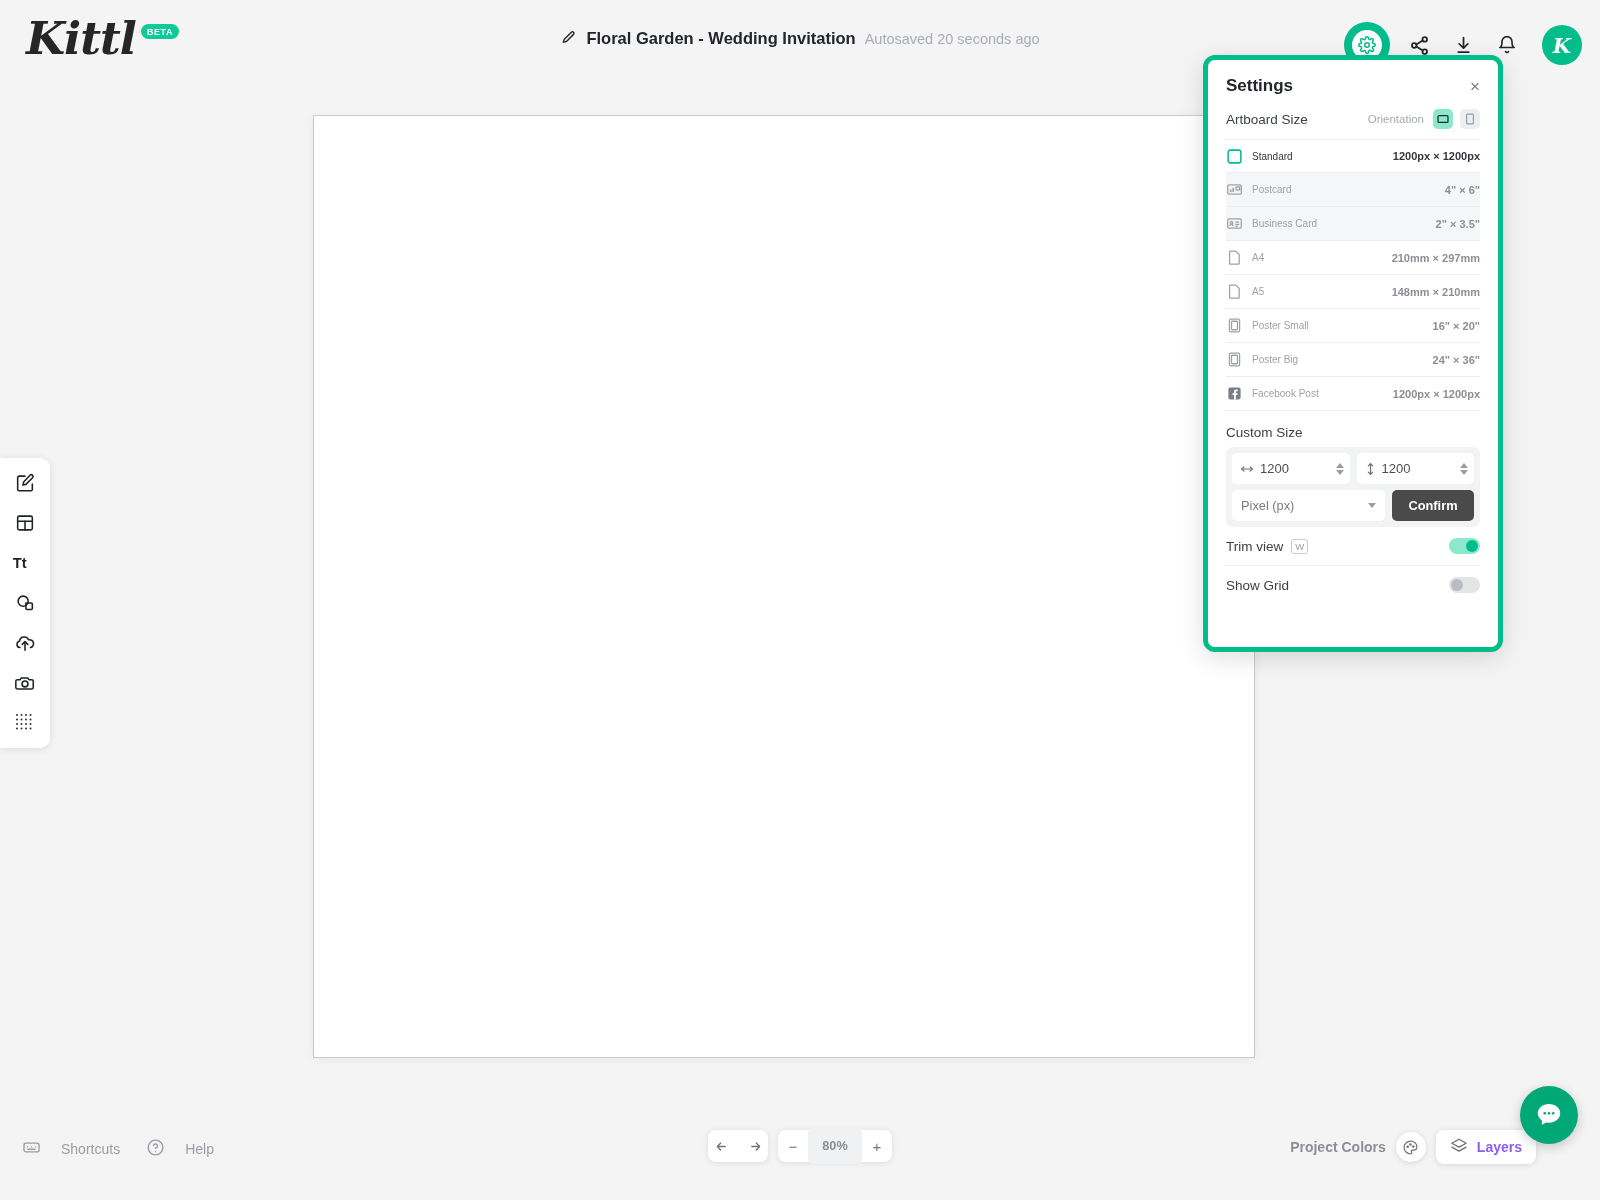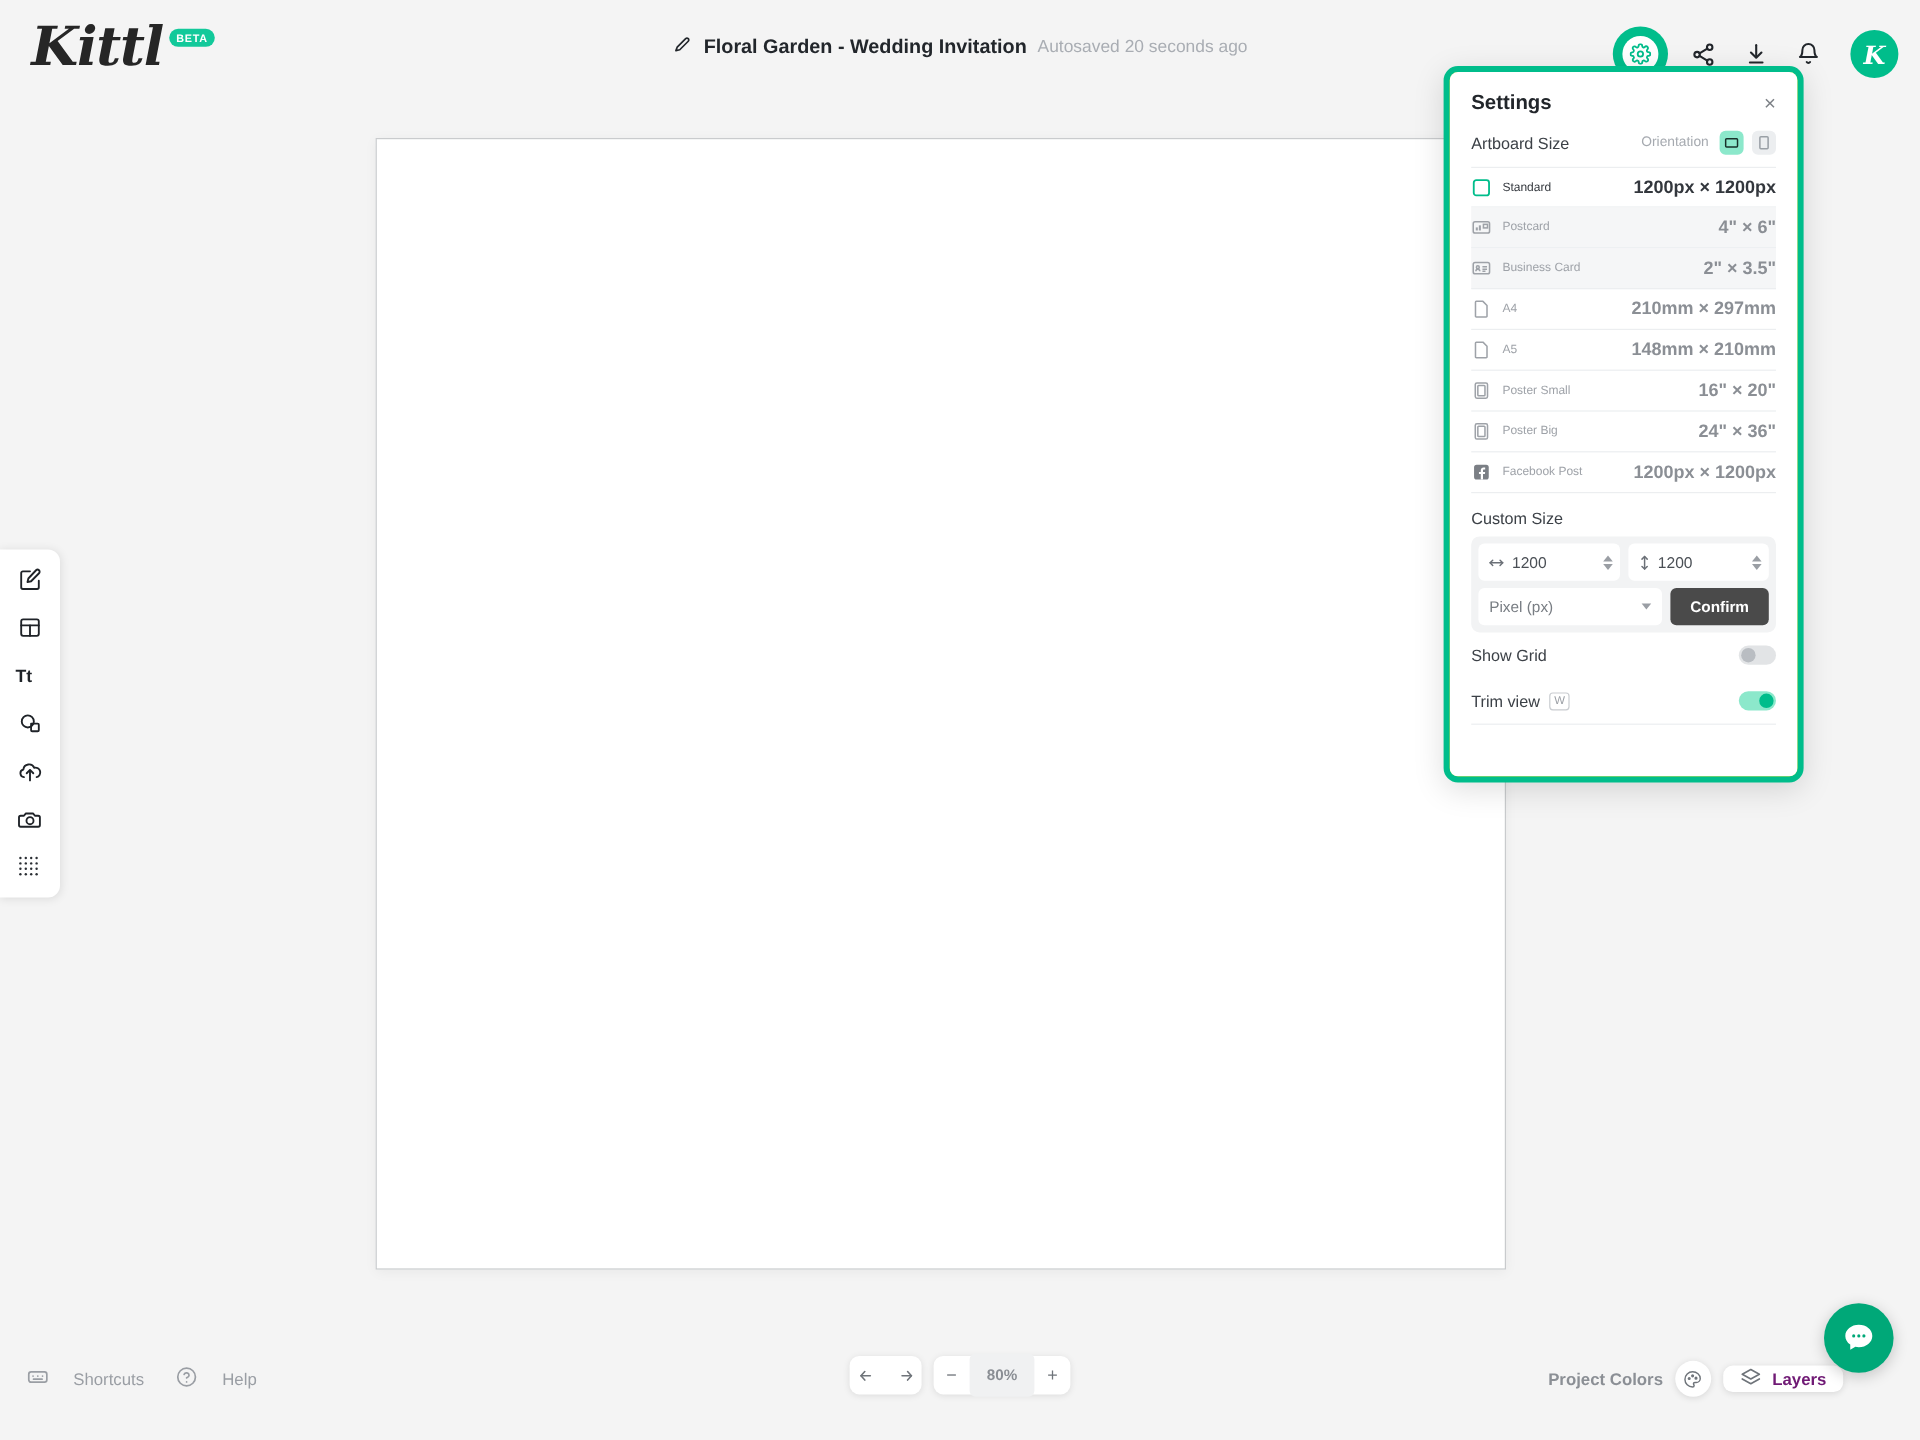--- a/index.html
+++ b/index.html
@@ -109,21 +109,21 @@
     display: flex; align-items: center;
     height: 34px;
     border-bottom: 1px solid #eceef0;
     cursor: pointer;
   }
   .size-row.shade { background: #f5f6f7; }
   .size-row.first { border-top: 1px solid #eceef0; }
   .size-icon { width: 26px; display: flex; align-items: center; justify-content: flex-start; }
   .size-name { flex: 1; font-size: 10px; color: #9ea2a8; }
   .size-row.selected .size-name { color: #33373d; }
-  .size-dim { font-size: 15px; color: #8b8f95; font-weight: bold; }
+  .size-dim { font-size: 11px; color: #8b8f95; font-weight: bold; }
   .size-row.selected .size-dim { color: #33373d; }
 
   .custom-title { padding: 14px 18px 7px 18px; font-size: 13.5px; color: #3c4147; }
   .custom-box { margin: 0 18px; background: #f2f3f4; border-radius: 7px; padding: 6px; }
   .cs-row { display: flex; gap: 7px; }
   .cs-row + .cs-row { margin-top: 6px; }
   .num-field {
     flex: 1; background: #fff; border-radius: 5px; height: 31px;
     display: flex; align-items: center; padding: 0 6px 0 8px; gap: 6px;
   }
@@ -185,24 +185,24 @@
   }
 
   .br-group { position: absolute; right: 64px; bottom: 36px; display: flex; align-items: center; gap: 10px; }
   .proj-colors { display: flex; align-items: center; gap: 10px; color: #8b8f95; font-size: 14px; font-weight: bold; }
   .swatch-btn {
     width: 30px; height: 30px; border-radius: 50%; background: #fff;
     box-shadow: 0 1px 6px rgba(0,0,0,.12);
     display: flex; align-items: center; justify-content: center; cursor: pointer;
   }
   .layers-btn {
-    background: #fff; border-radius: 8px; height: 22px; padding: 0 14px;
+    background: #fff; border-radius: 8px; height: 34px; padding: 0 14px;
     box-shadow: 0 1px 6px rgba(0,0,0,.12);
     display: flex; align-items: center; gap: 9px;
-    color: #701a75; font-size: 14px; font-weight: bold; cursor: pointer;
+    color: #8b5cf6; font-size: 14px; font-weight: bold; cursor: pointer;
   }
   .chat-fab {
     position: absolute; right: 22px; bottom: 56px;
     width: 58px; height: 58px; border-radius: 50%; background: #00a878;
     display: flex; align-items: center; justify-content: center;
     box-shadow: 0 3px 12px rgba(0,0,0,.2); cursor: pointer;
   }
 </style>
 </head>
 <body>
@@ -484,35 +484,35 @@
         </div>
         <div class="cs-row">
           <div class="unit-select">
             <span>Pixel (px)</span>
             <span class="caret"></span>
           </div>
           <button class="confirm-btn">Confirm</button>
         </div>
       </div>
 
-      <div class="toggle-row last">
-        <span class="tr-left">
-          <span class="tr-label">Show Grid</span>
-        </span>
-        <span class="switch off">
-            <span class="knob"></span>
-          </span>
-      </div>
-
       <div class="toggle-row">
         <span class="tr-left">
           <span class="tr-label">Trim view</span>
           <span class="kbd">W</span>
         </span>
         <span class="switch on">
+            <span class="knob"></span>
+          </span>
+      </div>
+
+      <div class="toggle-row last">
+        <span class="tr-left">
+          <span class="tr-label">Show Grid</span>
+        </span>
+        <span class="switch off">
             <span class="knob"></span>
           </span>
       </div>
 
     </div>
   </div>
 
   <div class="bl-group">
     <span class="bl-item">
       <span>

